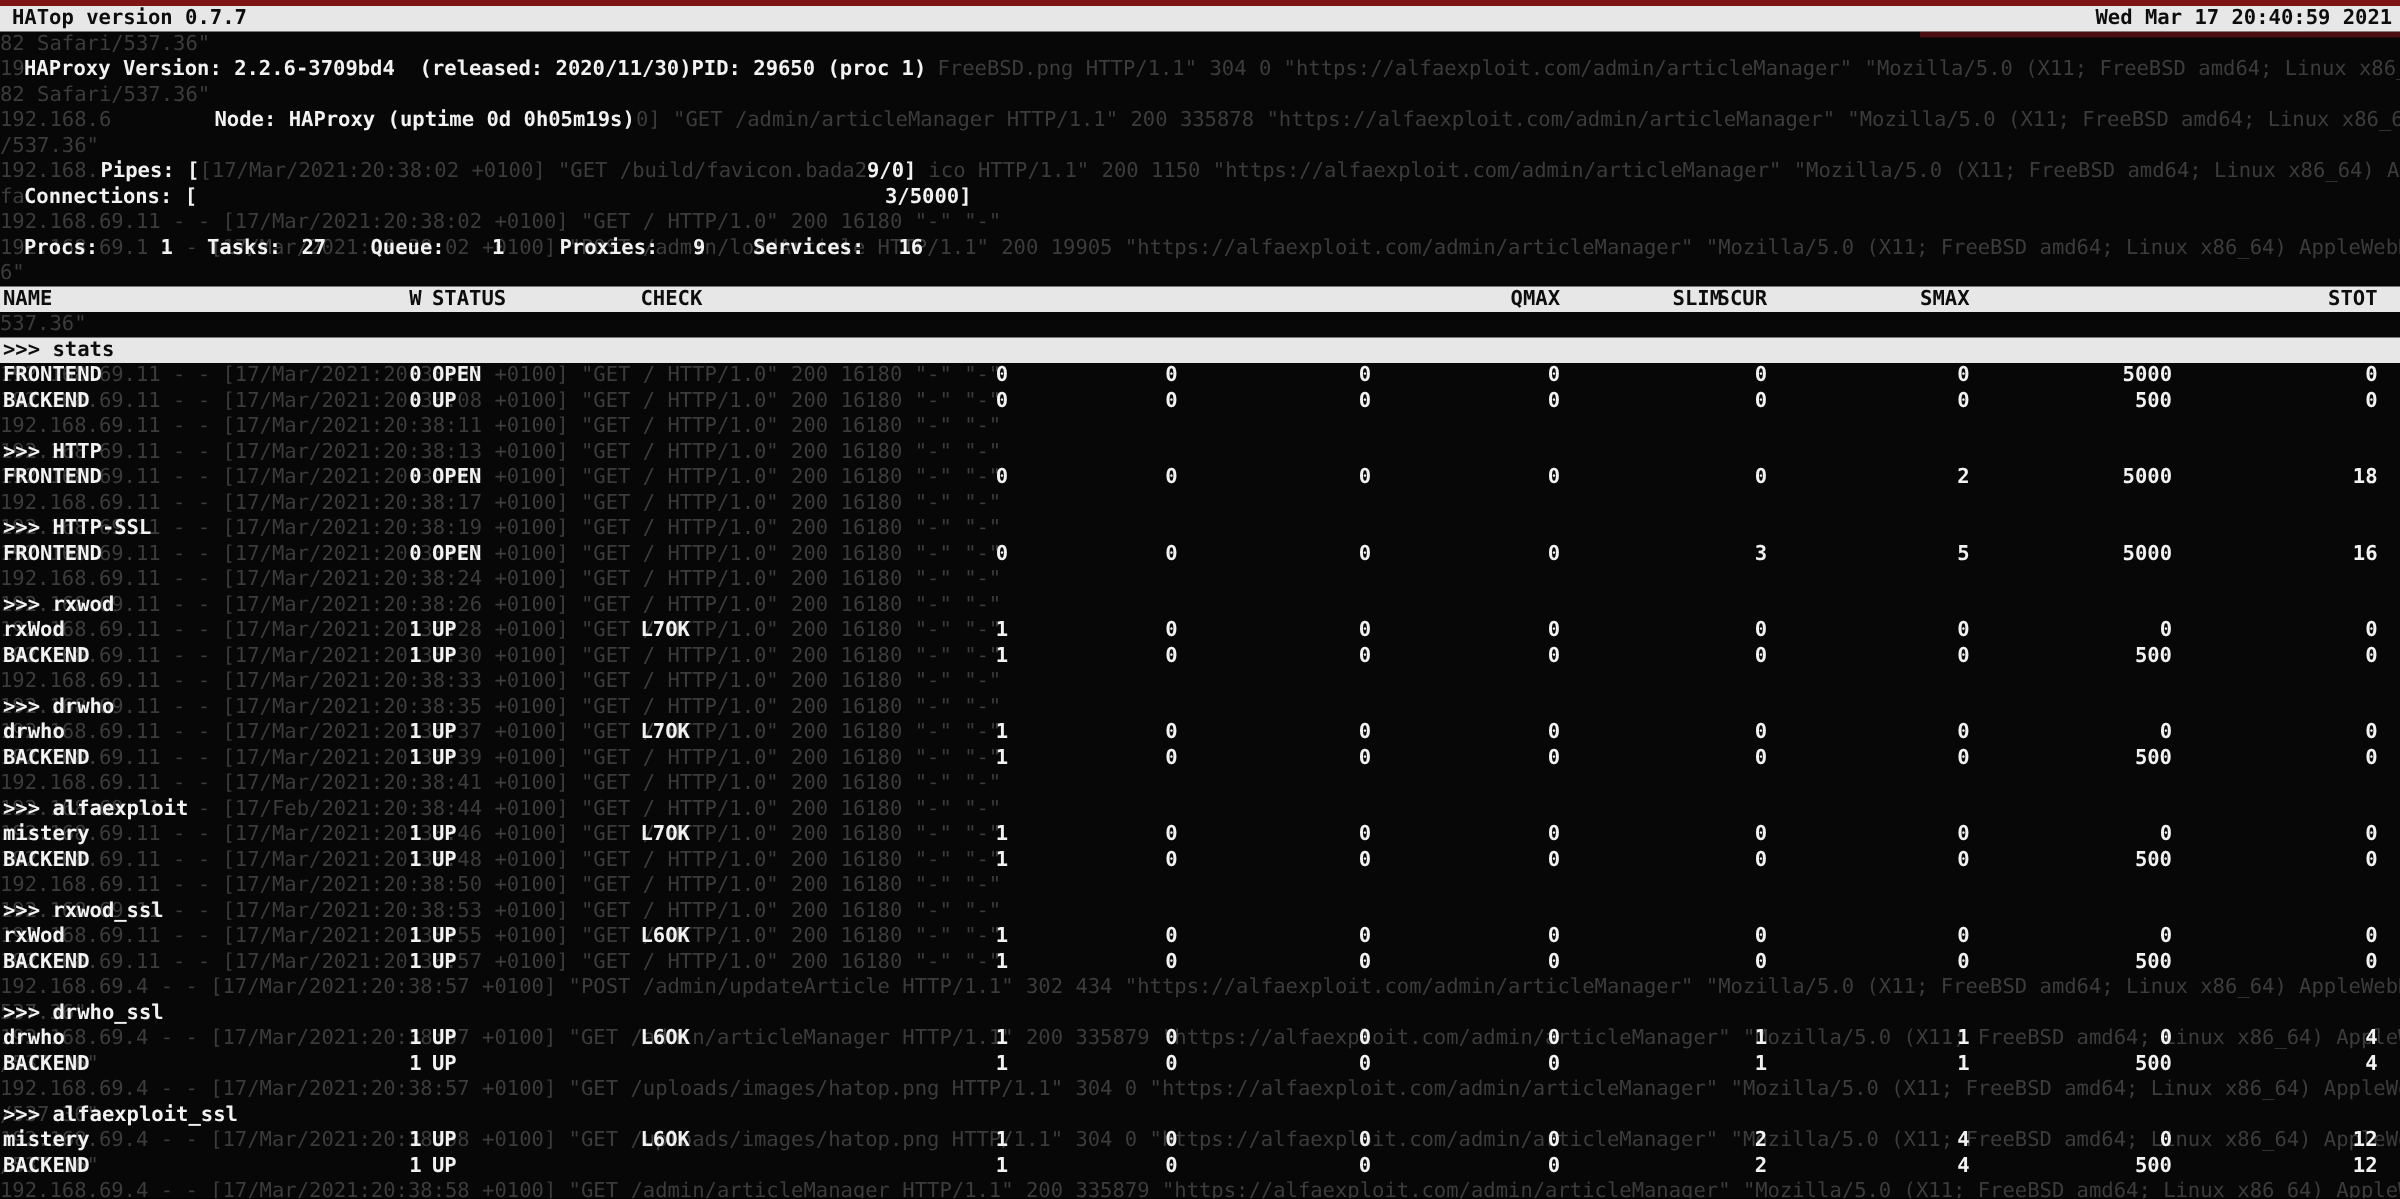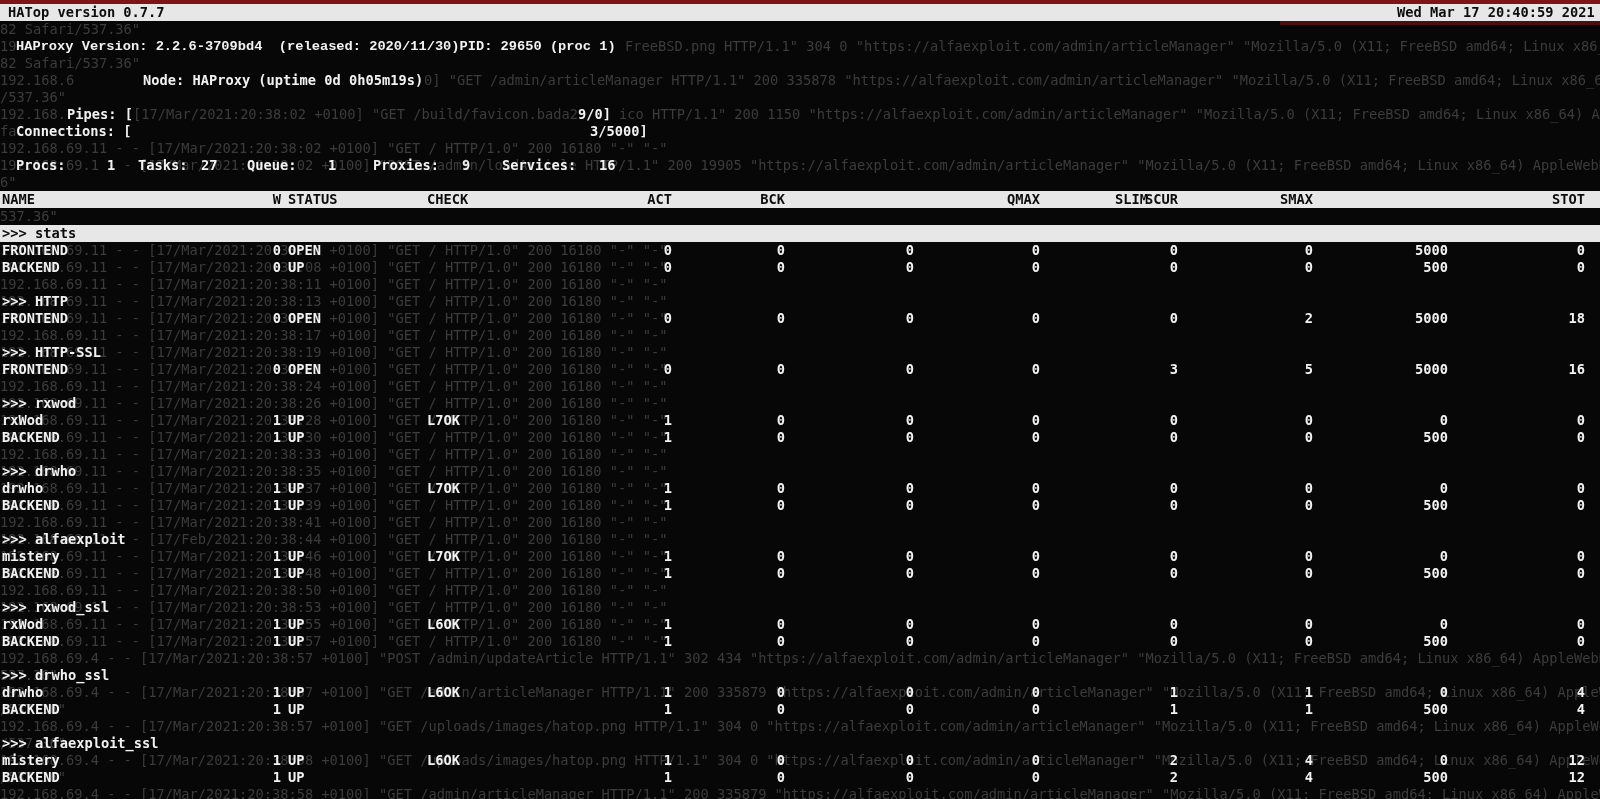--- a/index.html
+++ b/index.html
@@ -170,21 +170,21 @@
       <div class="trow" style="top: 785.5px;">
         <span class="seg faint" style="left: 0px;">192.168.69.4 - - [17/Mar/2021:20:38:58 +0100] "GET /admin/articleManager HTTP/1.1" 200 335879 "https://alfaexploit.com/admin/articleManager" "Mozilla/5.0 (X11; FreeBSD amd64; Linux x86_64) AppleWebKit</span>
       </div>
     </div>
   <div id="fg">
     <div class="trow bar" id="title-bar" style="top: 3.5px;">
       <span class="seg" style="left:8px">HATop version 0.7.7</span>
       <span class="seg" style="left:1397px">Wed Mar 17 20:40:59 2021</span>
     </div>
   <div class="trow" style="top: 37.5px;">
-        <span class="seg bright" style="left: 16px; font-family: Liberation Mono, monospace;">HAProxy Version: 2.2.6-3709bd4  (released: 2020/11/30)PID: 29650 (proc 1)</span>
+        <span class="seg bright" style="left: 16px;">HAProxy Version: 2.2.6-3709bd4  (released: 2020/11/30)PID: 29650 (proc 1)</span>
       </div>
       <div class="trow" style="top: 71.5px;">
         <span class="seg bright" style="left: 143px;">Node: HAProxy (uptime 0d 0h05m19s)</span>
       </div>
       <div class="trow" style="top: 105.5px;">
         <span class="seg bright" style="left: 67px;">Pipes: [</span>
         <span class="seg bright" style="left: 578px;">9/0]</span>
       </div>
       <div class="trow" style="top: 122.5px;">
         <span class="seg bright" style="left: 16px;">Connections: [</span>
@@ -200,22 +200,20 @@
         <span class="seg bright" style="left: 373px;">Proxies:</span>
         <span class="seg bright" style="left: 462px;">9</span>
         <span class="seg bright" style="left: 502px;">Services:</span>
         <span class="seg bright" style="left: 599px;">16</span>
       </div>
       <div class="trow bar" style="top: 190.5px;">
         <span class="seg" style="left: 2px;">NAME</span>
         <span class="seg rcell" style="left: 0px; width: 281px;">W</span>
         <span class="seg" style="left: 288px;">STATUS</span>
         <span class="seg" style="left: 427px;">CHECK</span>
-        <span class="seg rcell" style="left: 0px; width: 672px;">ACT</span>
-        <span class="seg rcell" style="left: 0px; width: 785px;">BCK</span>
         <span class="seg rcell" style="left: 0px; width: 1178px;">SCUR</span>
         <span class="seg rcell" style="left: 0px; width: 1040px;">QMAX</span>
         <span class="seg rcell" style="left: 0px; width: 1313px;">SMAX</span>
         <span class="seg rcell" style="left: 0px; width: 1148px;">SLIM</span>
         <span class="seg rcell" style="left: 0px; width: 1585px;">STOT</span>
       </div>
       <div class="trow bar sel" style="top: 224.5px;">
         <span class="seg" style="left: 2px;">&gt;&gt;&gt; stats</span>
       </div>
       <div class="trow" style="top: 241.5px;">

